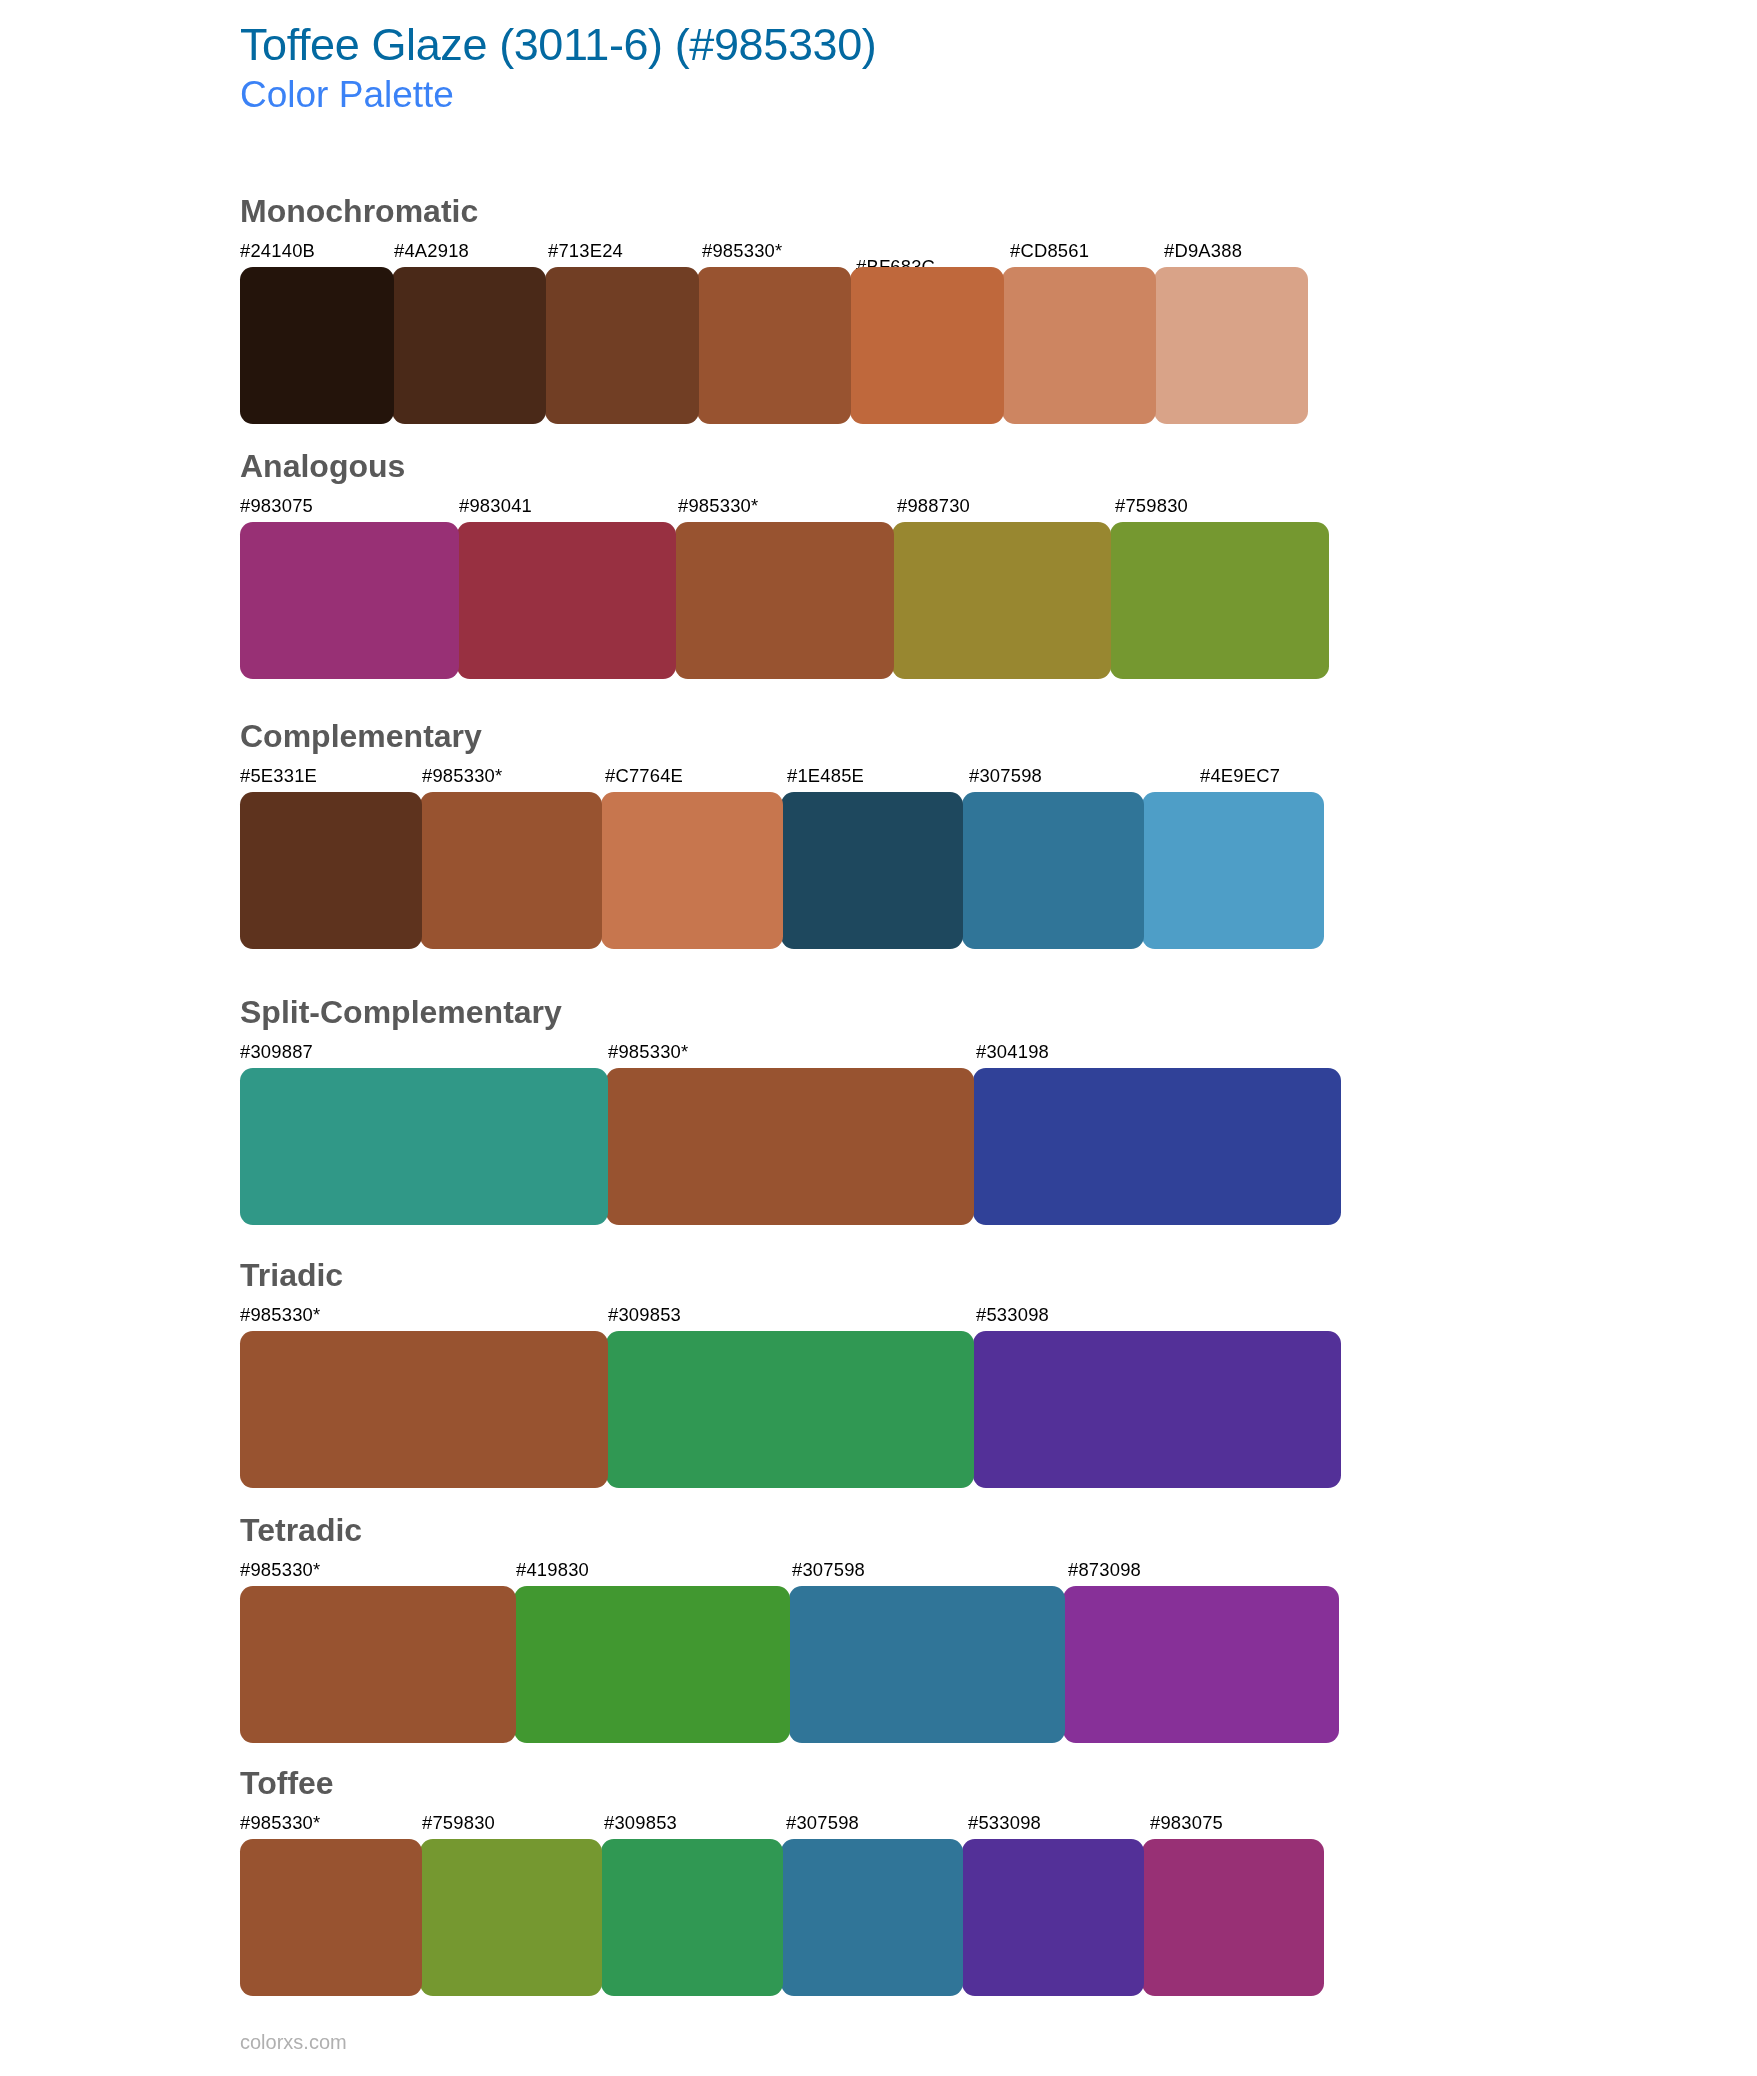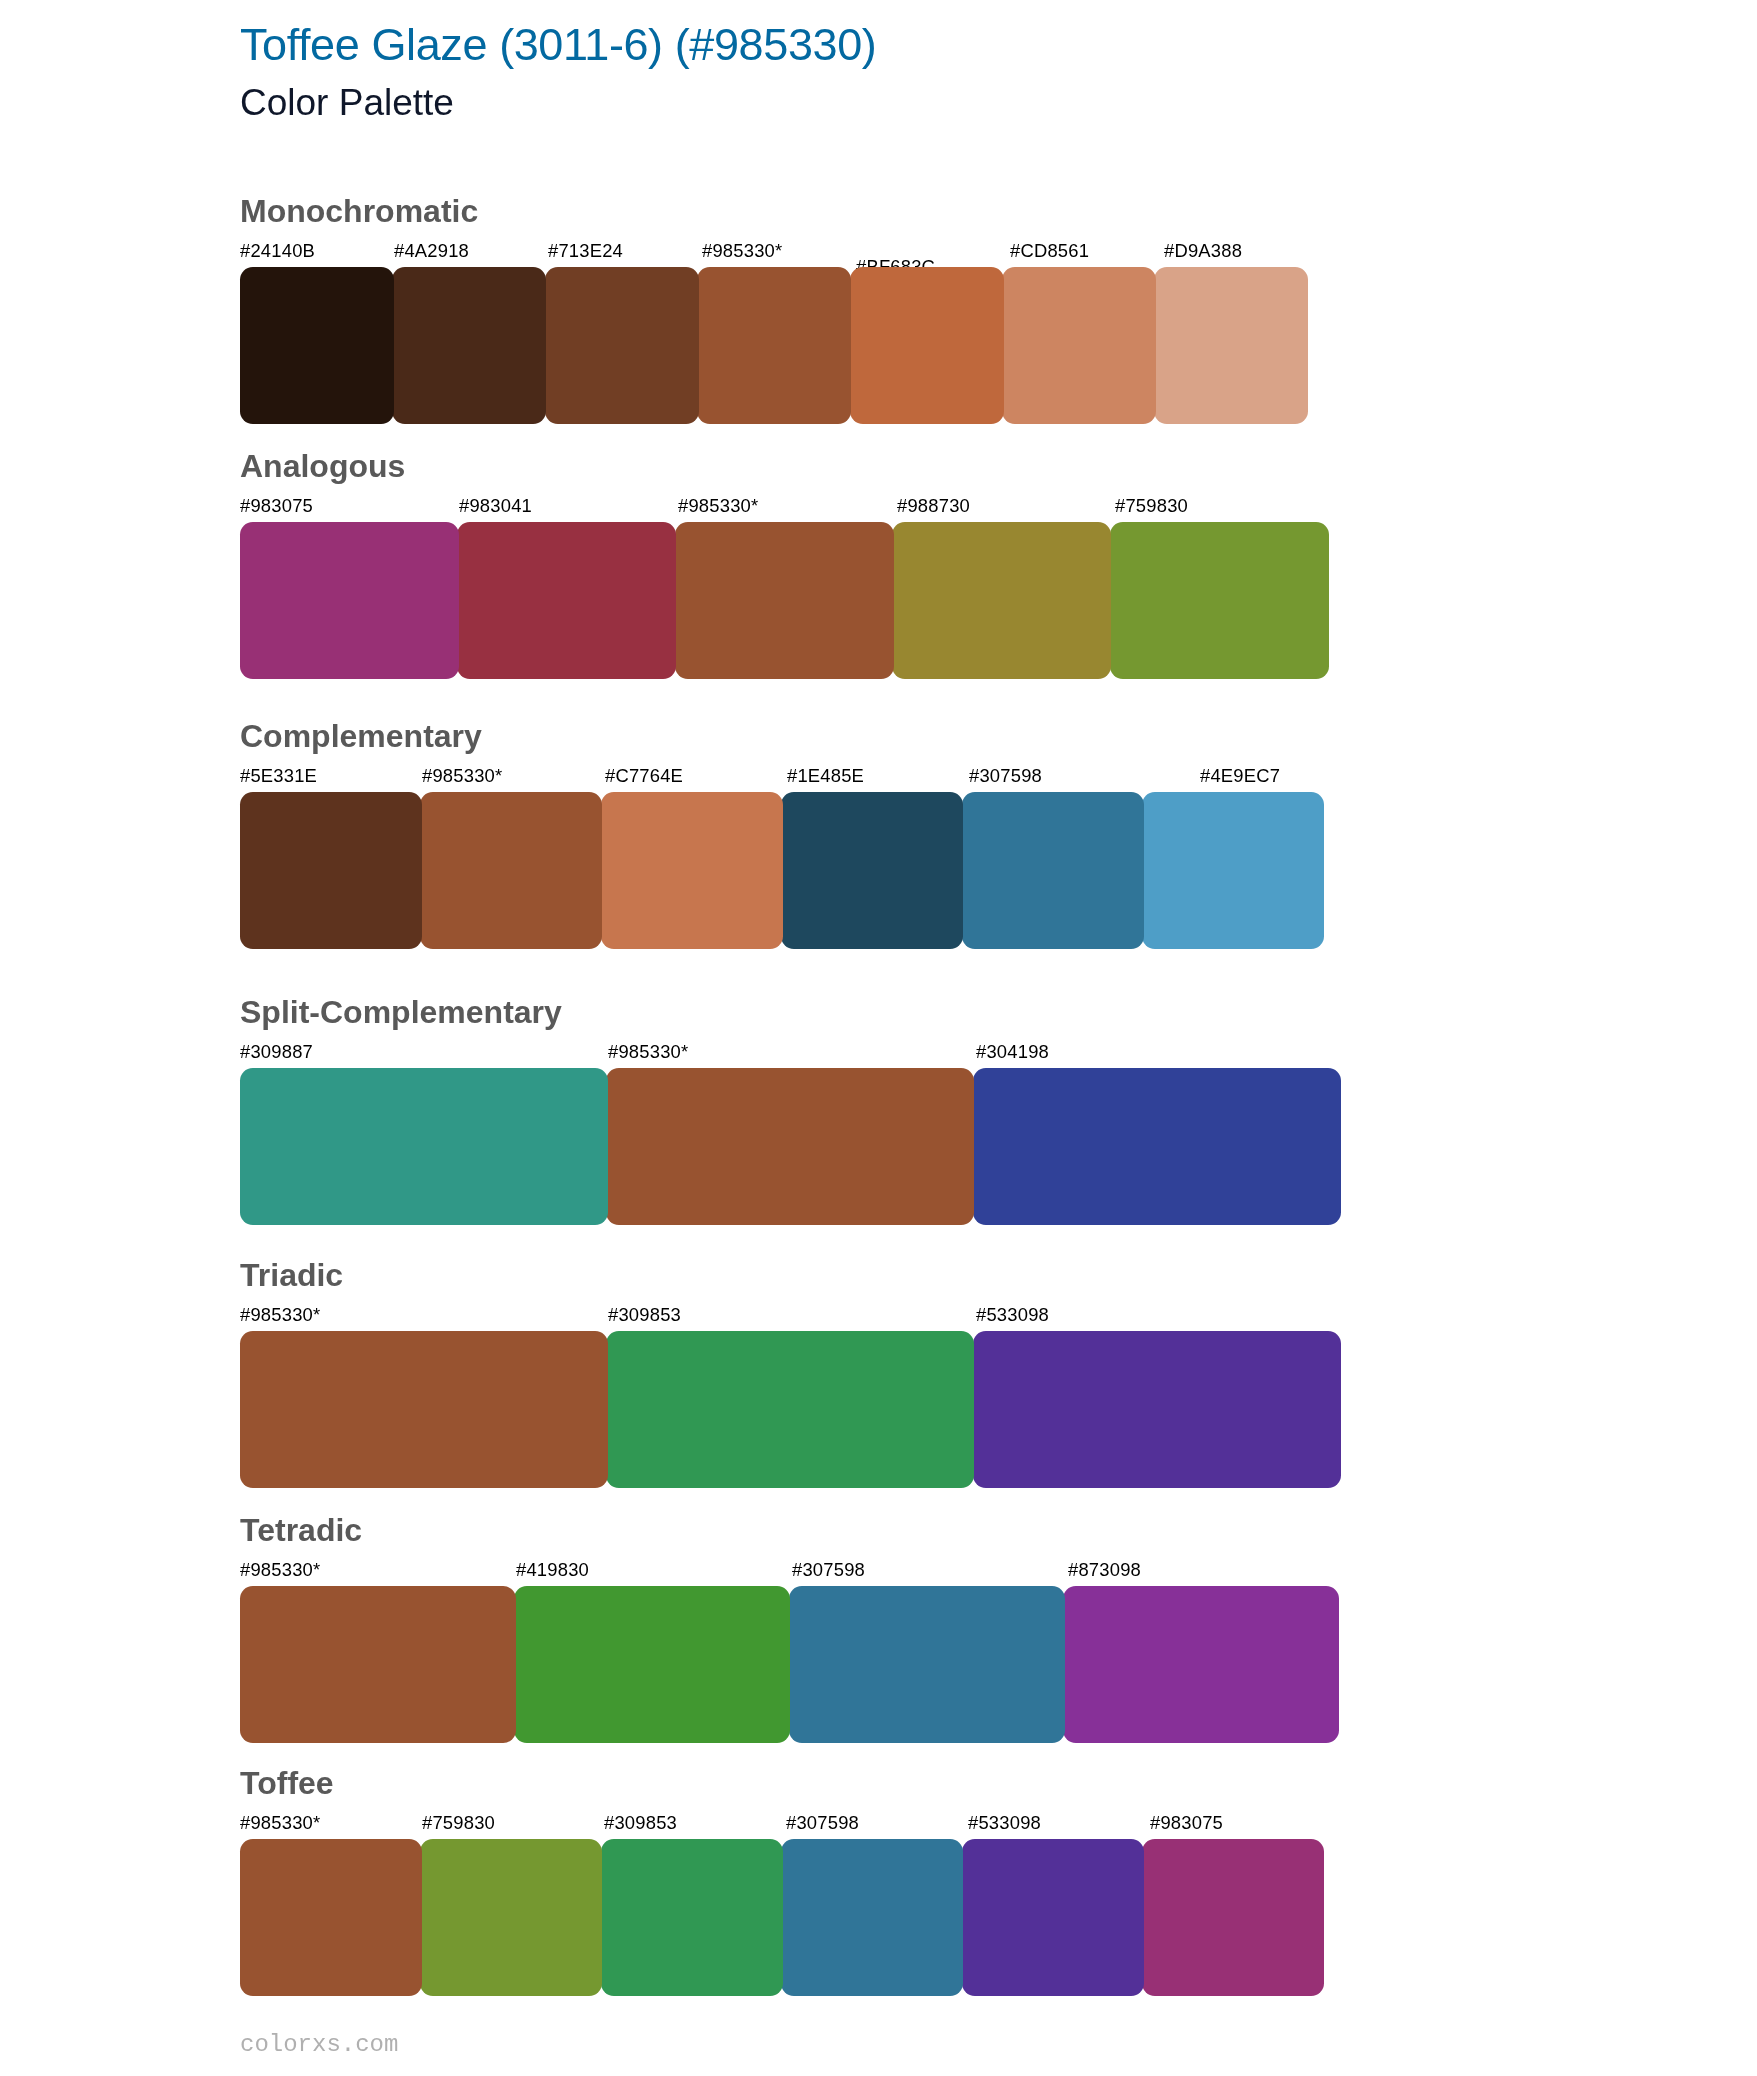--- a/index.html
+++ b/index.html
@@ -31,23 +31,22 @@
     font-size: 45px;
     font-weight: normal;
     color: #0369a1;
     letter-spacing: -0.4px;
     line-height: 1.22;
     white-space: nowrap;
   }
   .page-subtitle {
     font-size: 37px;
     font-weight: normal;
-    color: #0f172a;
+    color: #3b82f6;
     line-height: 1.25;
-    margin-top: 8px;
   }
 
   
   .sections {
     position: absolute;
     left: 0;
     top: 0;
     width: 1757px;
   }
 
@@ -90,23 +89,23 @@
     border-radius: 12.8px;
     flex: 0 0 auto;
     height: 100%;
   }
 
   
   .footer {
     position: absolute;
     left: 240px;
     top: 2031px;
-    font-size: 24px;
+    font-size: 20px;
     color: #b0b0b0;
-    font-family: Liberation Mono, monospace;
+    font-family: Liberation Sans, sans-serif;
   }
 </style>
 </head>
 <body>
 
 <div id="page">
 
   <div class="header">
     <div class="page-title">Toffee Glaze (3011-6) (#985330)</div>
     <div class="page-subtitle">Color Palette</div>

